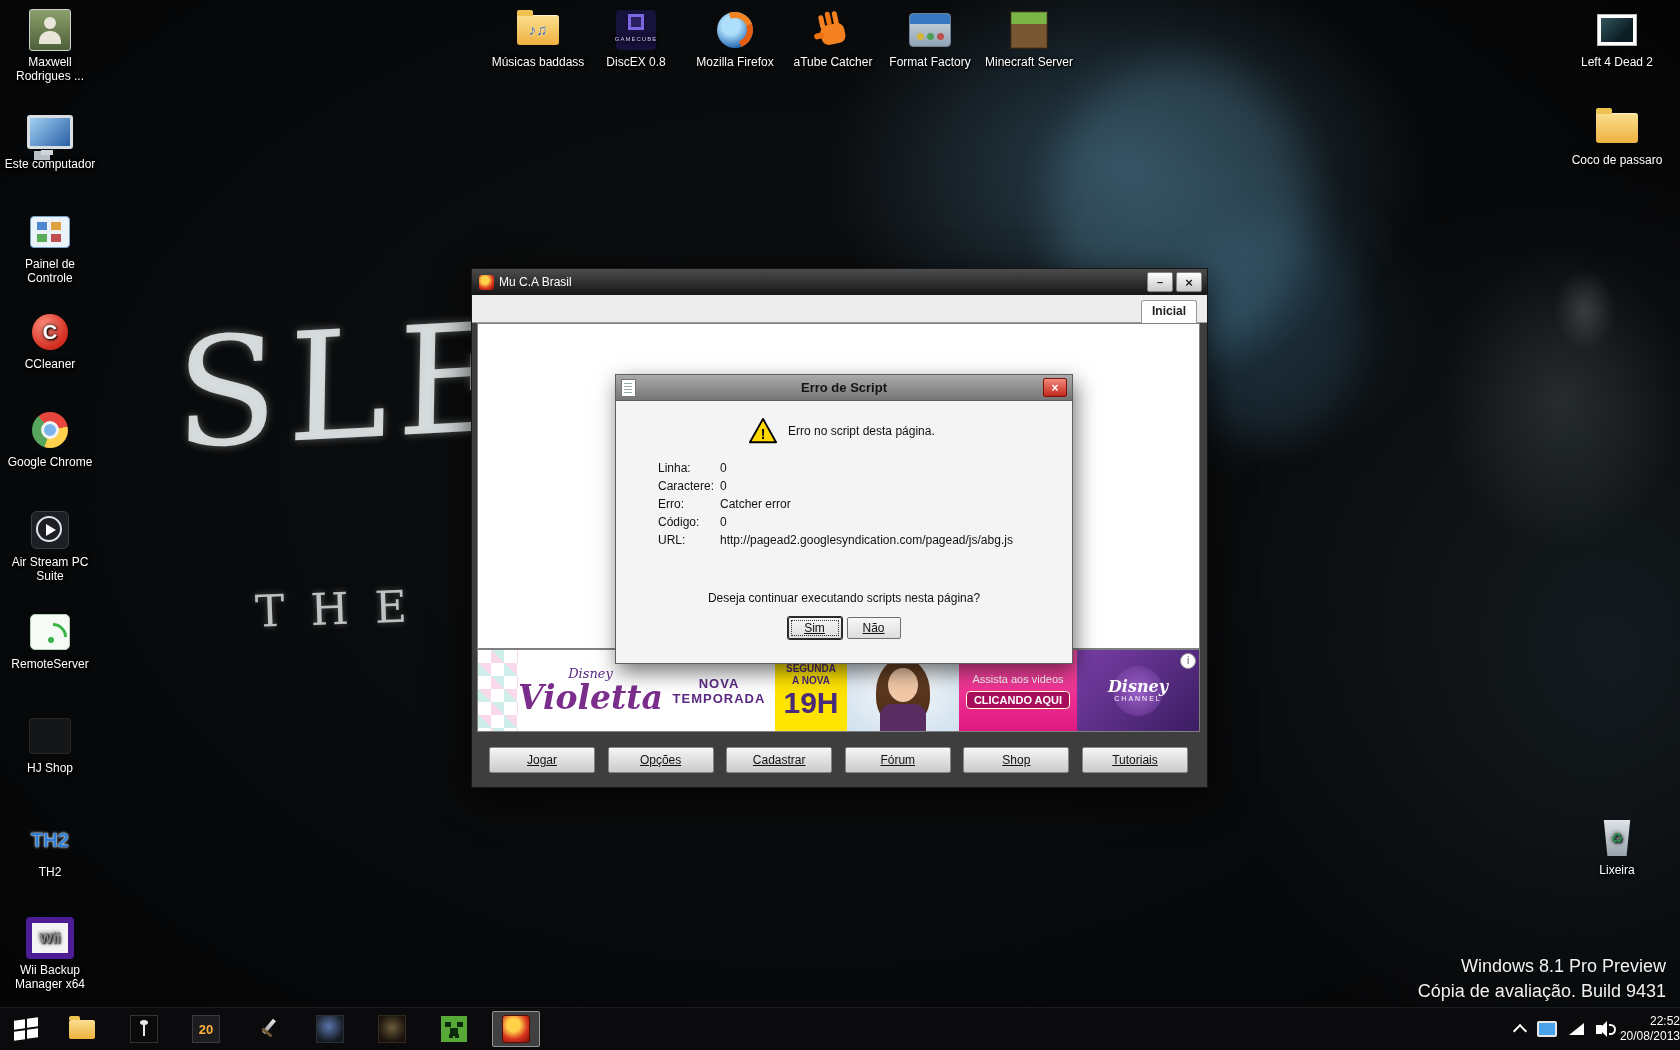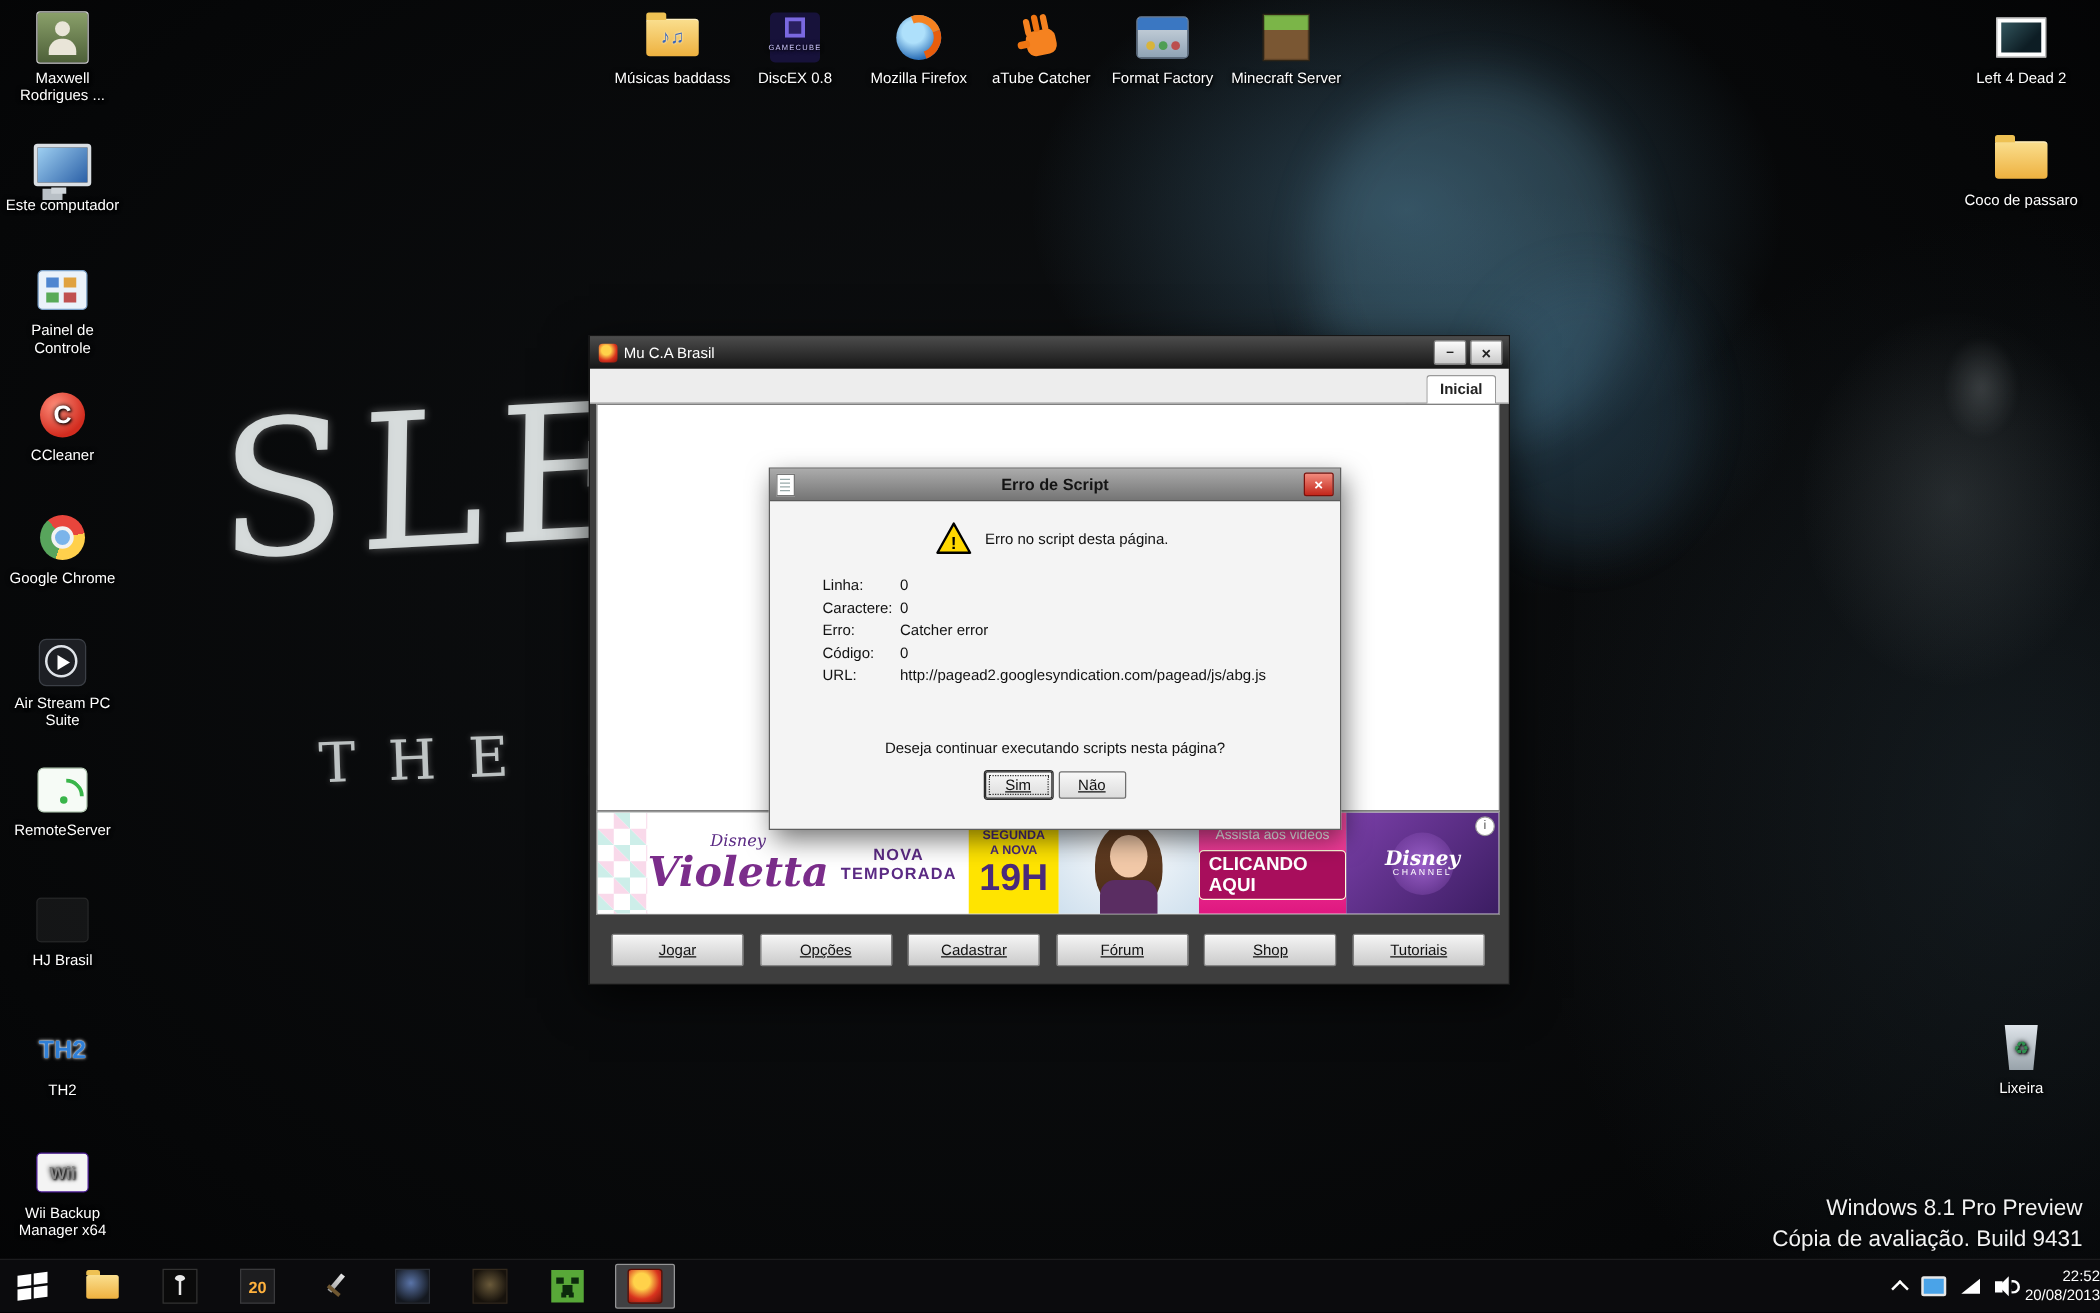--- a/index.html
+++ b/index.html
@@ -60,21 +60,21 @@
   
   .g-remote{width:38px;height:34px;border-radius:5px;background:#f6fbf6;border:1px solid #b8cdb8;position:relative;overflow:hidden;}
   .g-remote::before{content:"";position:absolute;left:8px;top:8px;width:22px;height:22px;border:3px solid #39b54a;
     border-color:#39b54a transparent transparent transparent;border-radius:50%;transform:rotate(45deg);}
   .g-remote::after{content:"";position:absolute;left:17px;top:22px;width:6px;height:6px;border-radius:50%;background:#39b54a;}
   
   .g-ghost{width:40px;height:34px;background:rgba(255,255,255,.06);border:1px solid rgba(255,255,255,.08);border-radius:4px;}
   
   .g-th2{font-weight:bold;font-size:20px;color:#2f7fd6;text-shadow:0 0 3px #fff,0 0 1px #fff;}
   
-  .g-wii{width:40px;height:30px;background:#f4f4f4;border:1px solid #4c1d95;border-radius:4px;color:#8a8a8a;
+  .g-wii{width:40px;height:30px;background:#f4f4f4;border:6px solid #4c1d95;border-radius:4px;color:#8a8a8a;
     font-weight:bold;font-size:14px;display:flex;align-items:center;justify-content:center;}
   
   .g-gcube{width:40px;height:40px;background:#17123a;border-radius:4px;display:flex;flex-direction:column;align-items:center;justify-content:center;gap:2px;}
   .g-gcube .cube{width:16px;height:16px;border:3px solid #7a68e0;box-sizing:border-box;background:#2a2060;}
   .g-gcube .gtxt{color:#cfc8ff;font-size:6px;letter-spacing:1px;}
   
   .g-firefox{width:36px;height:36px;border-radius:50%;background:radial-gradient(circle at 38% 38%,#aee0fb 0 28%,#2b6fb8 70%);position:relative;}
   .g-firefox::before{content:"";position:absolute;inset:0;border-radius:50%;border:6px solid transparent;
     border-top-color:#f58220;border-right-color:#e85d0c;transform:rotate(25deg);box-sizing:border-box;}
   
@@ -128,21 +128,21 @@
   .b-nova{color:#5b2a84;font-weight:bold;font-size:13px;text-align:center;letter-spacing:1px;}
   .bz-yellow{width:72px;background:#ffe400;}
   .b-sched{color:#4a2a7a;font-weight:bold;font-size:10px;text-align:center;line-height:12px;}
   .b-time{color:#4a2a7a;font-weight:bold;font-size:30px;line-height:32px;}
   .bz-girl{width:112px;background:radial-gradient(circle at 50% 25%,#fdfdfd,#cfe0ee);position:relative;}
   .b-hair{position:absolute;left:29px;top:8px;width:54px;height:68px;border-radius:50% 50% 42% 42%;background:linear-gradient(#6b4326,#4a2c16);}
   .b-face{position:absolute;left:41px;top:18px;width:30px;height:34px;border-radius:50%;background:#f2c9a8;}
   .b-torso{position:absolute;left:33px;top:54px;width:46px;height:29px;border-radius:12px 12px 0 0;background:#5a2d62;}
   .bz-cta{width:118px;background:linear-gradient(#ff4fa8,#df1880);gap:6px;}
   .b-cta1{color:#fff;font-size:11px;}
-  .b-cta2{color:#fff;font-weight:bold;font-size:15px;background:#a80e5c;border:1px solid #ffd;border-radius:4px;padding:2px 7px;}
+  .b-cta2{color:#fff;font-weight:bold;font-size:11px;background:#a80e5c;border:1px solid #ffd;border-radius:4px;padding:2px 7px;}
   .bz-channel{flex:1;background:linear-gradient(135deg,#7a3fa8,#3b1d62);gap:1px;}
   .b-ch-circle{width:50px;height:50px;border-radius:50%;background:radial-gradient(circle,#9a5fc8,rgba(90,40,130,.2));
     display:flex;flex-direction:column;align-items:center;justify-content:center;}
   .b-ch-name{font-family:"DejaVu Serif",serif;font-style:italic;font-weight:bold;font-size:16px;color:#fff;line-height:16px;}
   .b-ch-sub{font-size:7px;color:#fff;letter-spacing:2px;}
   .b-info{position:absolute;right:3px;top:3px;width:14px;height:14px;border-radius:50%;background:#fff;border:1px solid #999;
     color:#555;font-size:10px;line-height:14px;text-align:center;z-index:3;}
 
   
   .bottombar{position:absolute;left:5px;top:463px;width:723px;height:55px;}
@@ -262,21 +262,21 @@
 <div class="dicon-item" style="left:2px;top:610px;">
   <div class="dicon">
       <div class="g-remote"></div>
     </div>
   <span>RemoteServer</span>
 </div>
 <div class="dicon-item" style="left:2px;top:714px;">
   <div class="dicon">
       <div class="g-ghost"></div>
     </div>
-  <span>HJ Brasil</span>
+  <span>HJ Shop</span>
 </div>
 <div class="dicon-item" style="left:2px;top:818px;">
   <div class="dicon">
       <div class="g-th2">TH2</div>
     </div>
   <span>TH2</span>
 </div>
 <div class="dicon-item" style="left:2px;top:916px;">
   <div class="dicon">
       <div class="g-wii">Wii</div>

